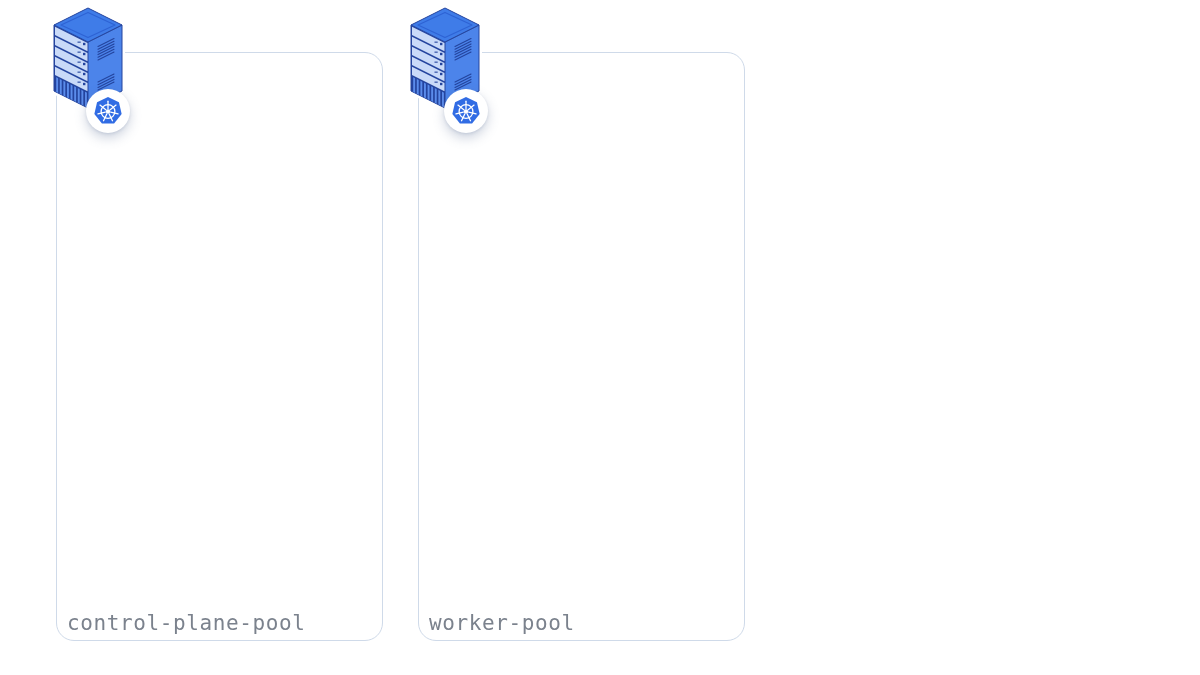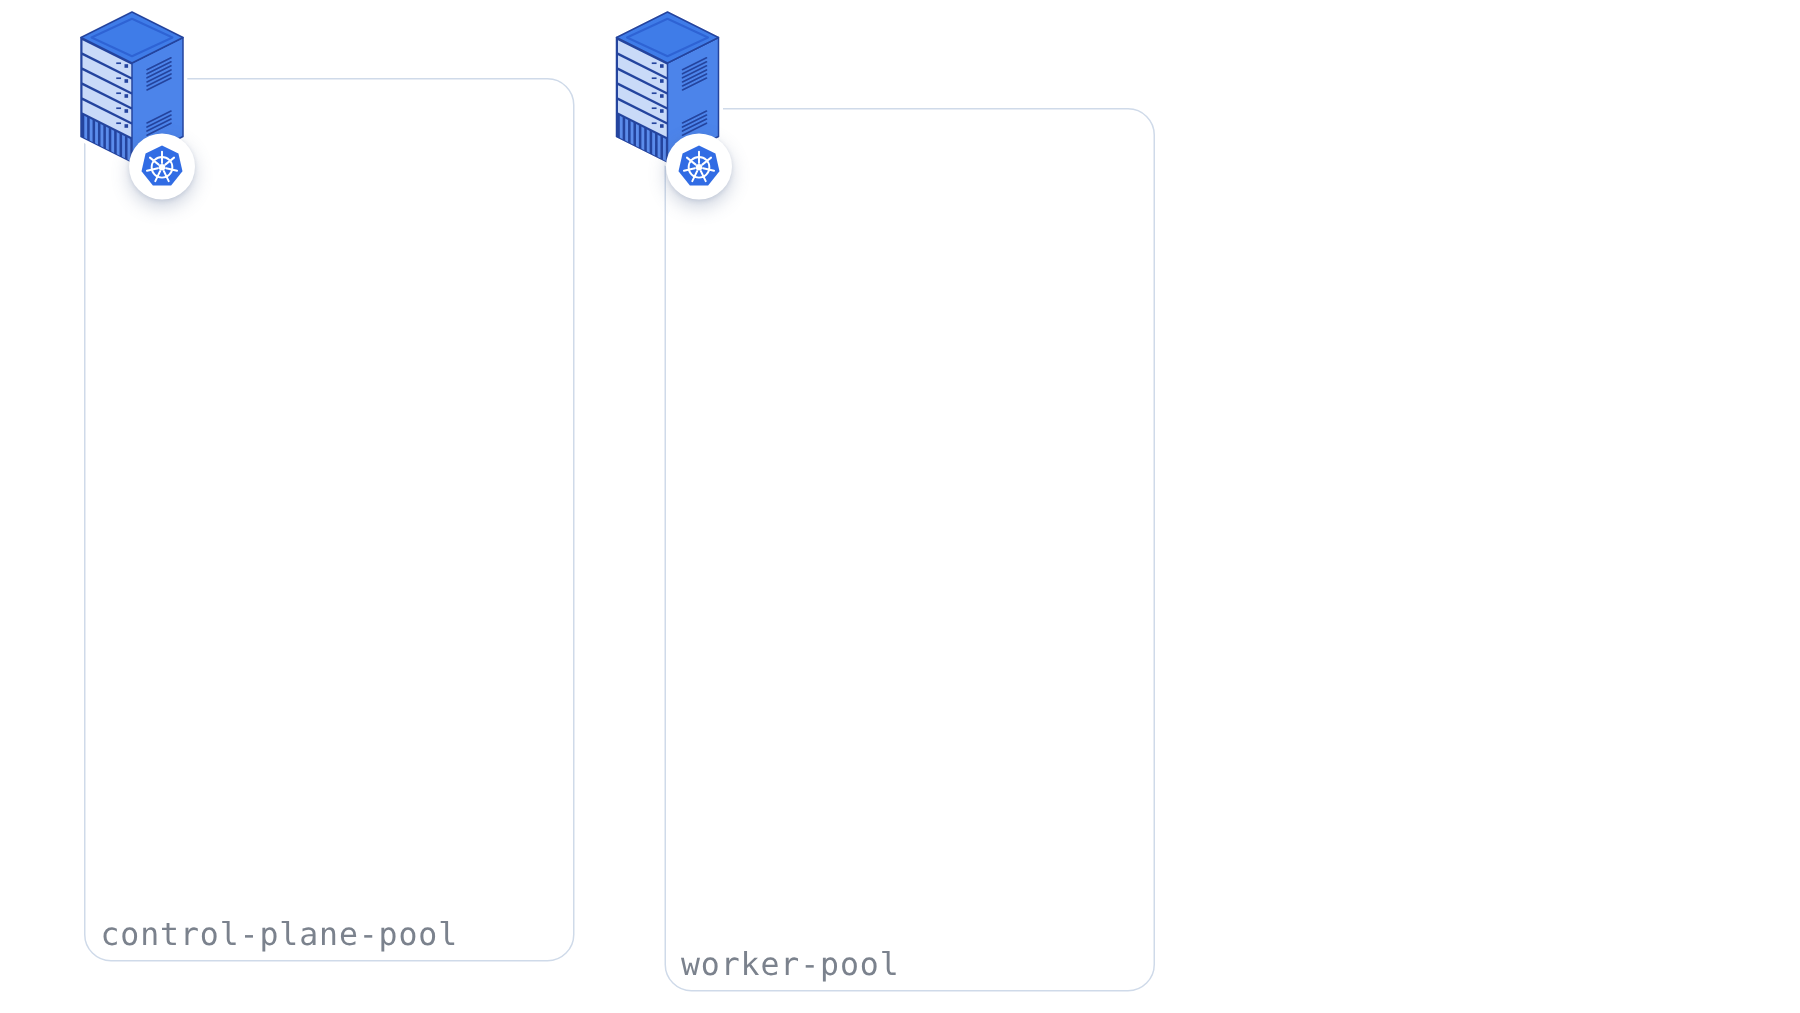--- a/index.html
+++ b/index.html
@@ -19,21 +19,21 @@
     font-family:"Liberation Sans", sans-serif;}
   .stage{position:relative;width:1200px;height:675px;}
 
   .pool{
     position:absolute;top:52px;width:327px;height:589px;
     background:#ffffff;
     border:1.5px solid var(--panel-border);
     border-radius:18px;
   }
   .pool.pool-0{left:56px;}
-  .pool.pool-1{left:443px;margin-top:20px;}
+  .pool.pool-1{left:418px;}
 
   .pool-label{
     position:absolute;left:10px;bottom:5px;
     font-family:"DejaVu Sans Mono","Liberation Mono",monospace;
     font-size:21px;letter-spacing:0.6px;
     color:var(--label-gray);
     white-space:nowrap;
   }
 
   .node{position:absolute;width:0;height:0;}

